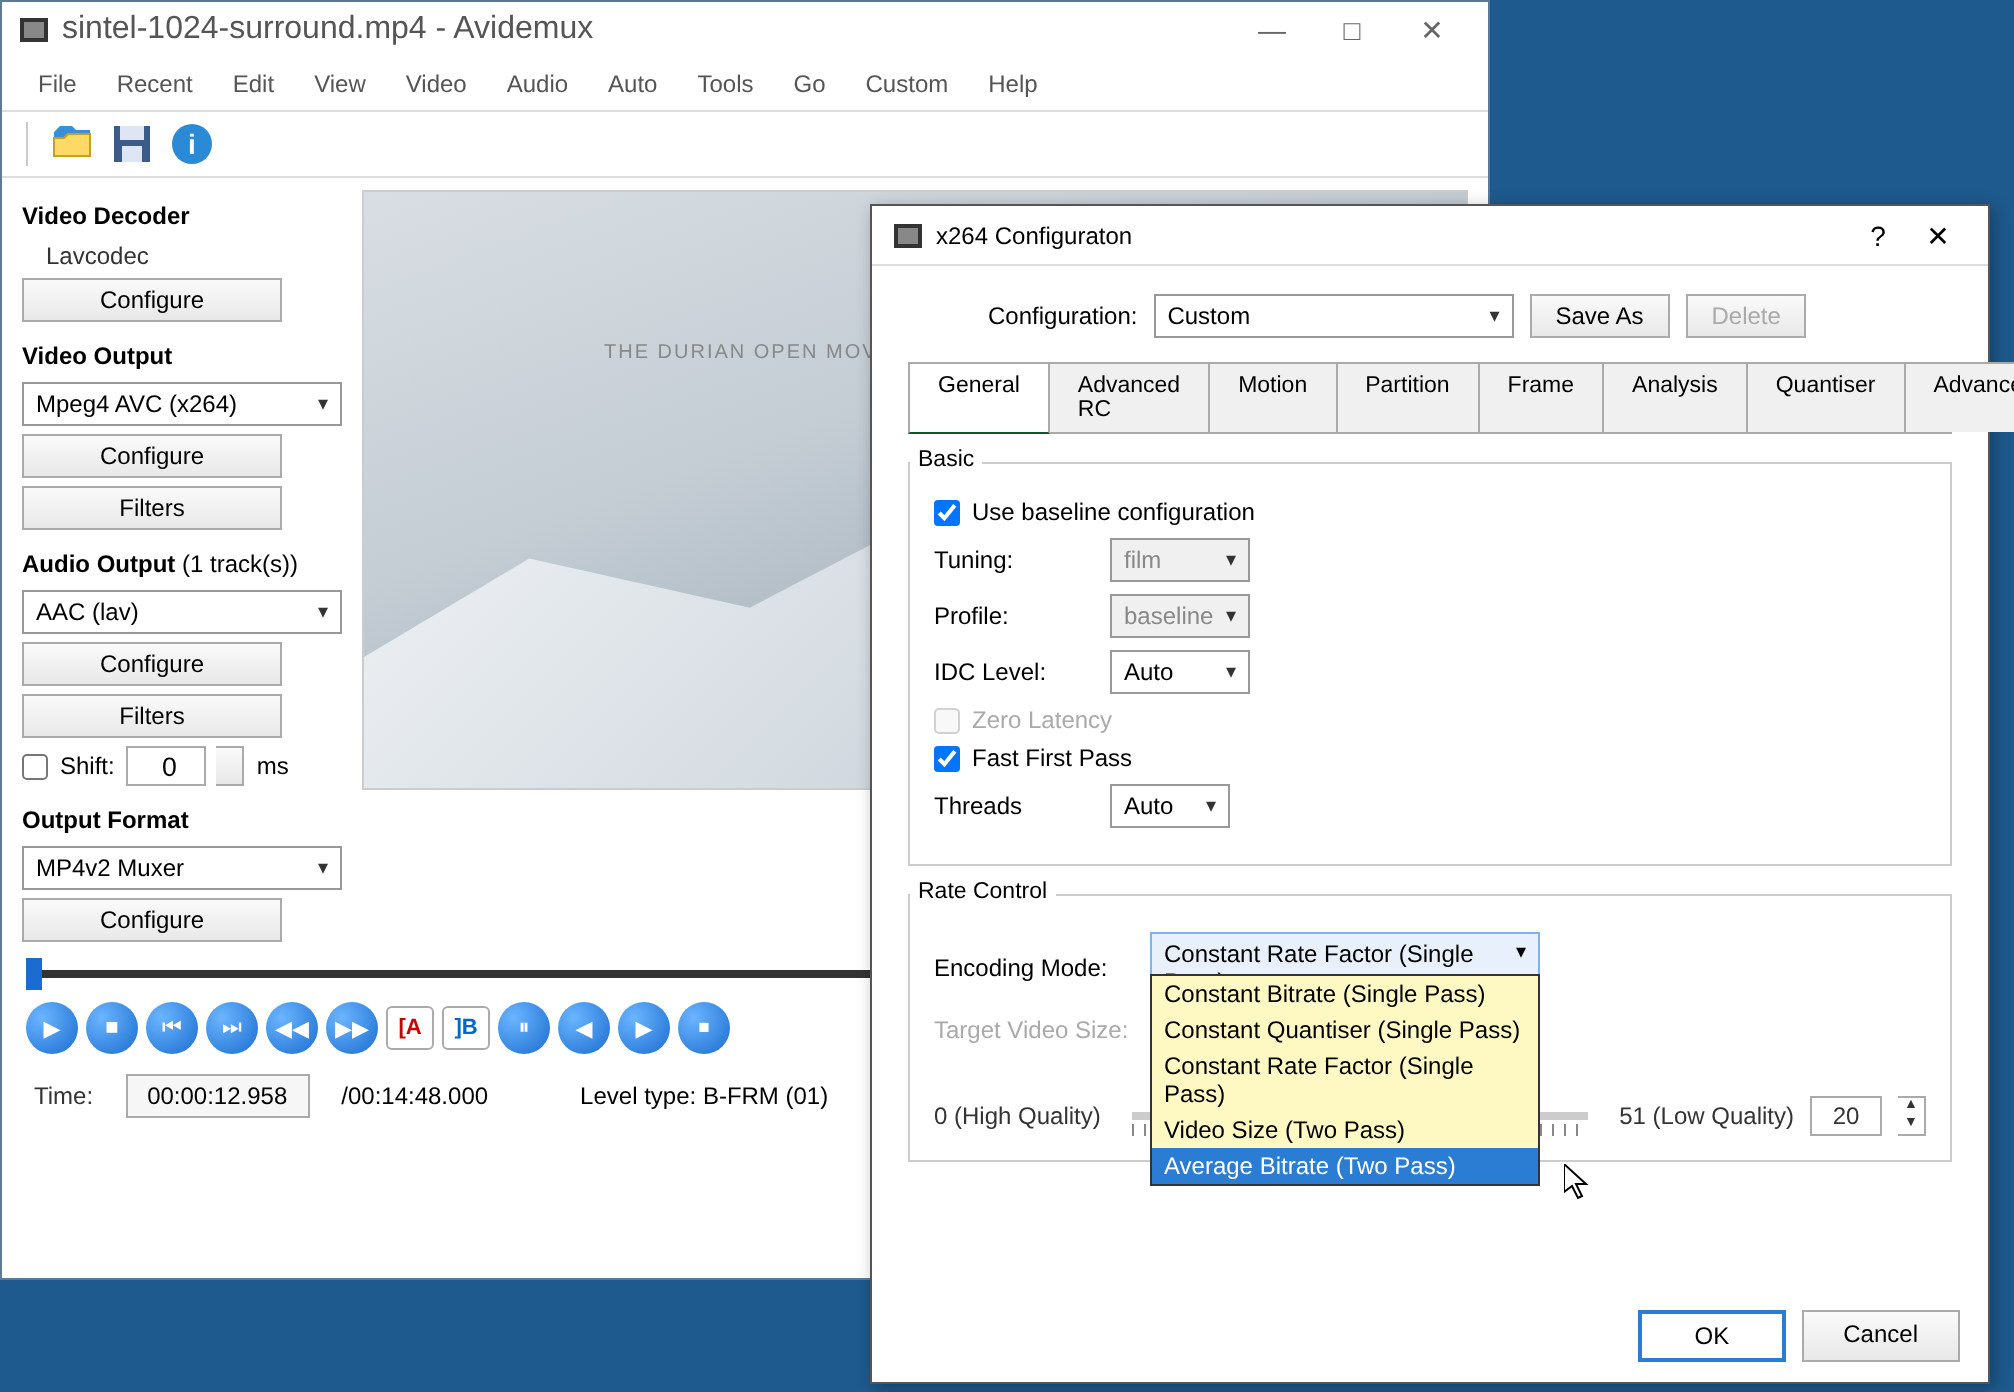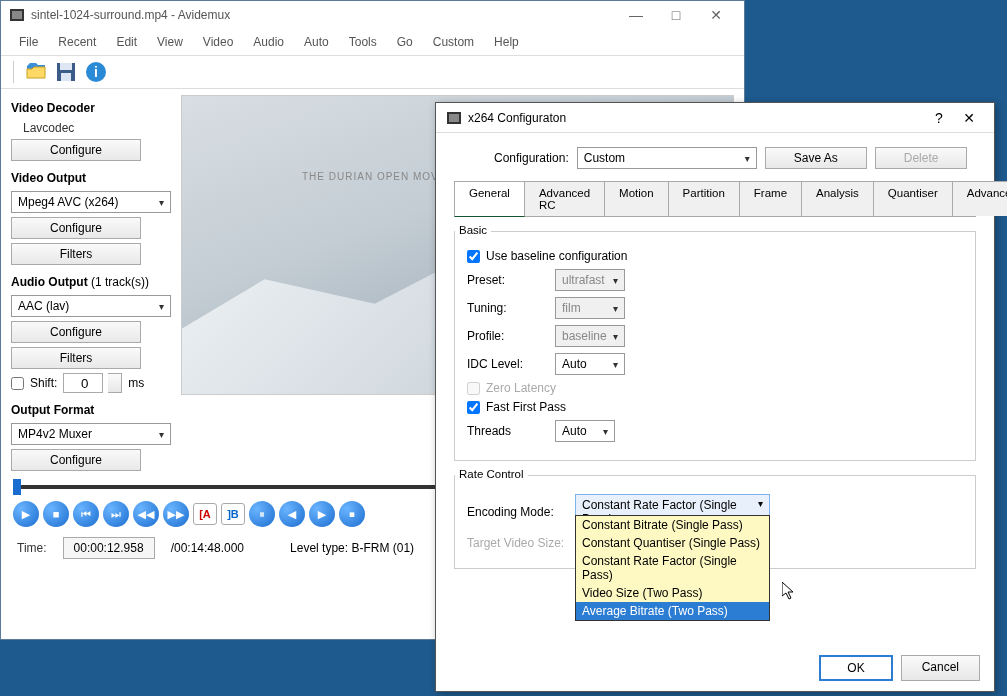--- a/index.html
+++ b/index.html
@@ -2,21 +2,21 @@
 <html><head>
 <meta charset="utf-8">
 <style>
 * { box-sizing: border-box; margin: 0; padding: 0; }
 body { font-family: "Segoe UI", Tahoma, sans-serif; font-size: 12px; background: #1e5a8e; width: 1007px; height: 696px; position: relative; overflow: hidden; }
 
 
 .main-window { position: absolute; left: 0; top: 0; width: 745px; height: 640px; background: #fff; border: 1px solid #5a7a9a; }
 .titlebar { height: 28px; display: flex; align-items: center; padding: 0 8px; background: #fff; }
 .titlebar .icon { width: 16px; height: 16px; margin-right: 6px; }
-.titlebar .title { flex: 1; color: #555; font-size: 12px; }
+.titlebar .title { flex: 1; color: #555; font-size: 16px; }
 .win-btns { display: flex; gap: 0; }
 .win-btn { width: 40px; height: 22px; display: flex; align-items: center; justify-content: center; color: #666; font-size: 14px; }
 .menubar { display: flex; padding: 2px 8px; gap: 0; border-bottom: 1px solid #ddd; }
 .menubar span { padding: 4px 10px; color: #555; }
 .toolbar { padding: 4px 12px; display: flex; gap: 6px; align-items: center; border-bottom: 1px solid #ddd; }
 .tool-sep { width: 1px; height: 22px; background: #ccc; margin-right: 4px; }
 .tool-icon { width: 24px; height: 24px; }
 
 .main-body { display: flex; padding: 6px 10px; gap: 10px; }
 .left-panel { width: 160px; display: flex; flex-direction: column; gap: 4px; }
@@ -49,21 +49,21 @@
 
 
 .dialog { position: absolute; left: 435px; top: 102px; width: 560px; height: 590px; background: #fff; border: 1px solid #555; box-shadow: 2px 2px 8px rgba(0,0,0,0.3); z-index: 10; }
 .dlg-title { height: 30px; display: flex; align-items: center; padding: 0 10px; border-bottom: 1px solid #ddd; }
 .dlg-title .title { flex: 1; font-size: 12px; }
 .dlg-title .hbtn { width: 30px; text-align: center; font-size: 14px; }
 
 .dlg-body { padding: 14px 18px; }
 .cfg-row { display: flex; align-items: center; gap: 8px; margin-bottom: 12px; margin-left: 40px; }
 .cfg-row .combo { width: 180px; }
-.dlg-btn { border: 1px solid #aaa; background: linear-gradient(#fafafa,#e8e8e8); height: 22px; padding: 0 28px; display: flex; align-items: center; }
+.dlg-btn { border: 1px solid #aaa; background: linear-gradient(#fafafa,#e8e8e8); height: 22px; padding: 0 12px; display: flex; align-items: center; }
 .dlg-btn.disabled { color: #aaa; }
 
 .tabbar { display: flex; border-bottom: 1px solid #aaa; position: relative; }
 .tab { padding: 5px 14px; border: 1px solid #aaa; border-bottom: none; background: #f0f0f0; margin-right: -1px; font-size: 11.5px; }
 .tab.active { background: #fff; border-bottom: 1px solid #14532d; margin-bottom: -1px; z-index: 1; }
 
 .group { border: 1px solid #ccc; margin-top: 14px; padding: 12px; position: relative; }
 .group-title { position: absolute; top: -8px; left: 0; background: #fff; padding: 0 4px; font-size: 11.5px; }
 .form-row { display: flex; align-items: center; gap: 8px; margin: 6px 0; }
 .form-row .lbl { width: 80px; }
@@ -246,26 +246,20 @@
 
     </div>
 
     <div class="group">
       <div class="group-title">Basic</div>
       <div class="chk">
           <input type="checkbox" checked="" style="">
           <span>Use baseline configuration</span>
         </div>
       <div class="form-row">
-          <span class="lbl">Preset:</span>
-          <div class="combo disabled">
-            <span>ultrafast</span>
-          </div>
-        </div>
-      <div class="form-row">
           <span class="lbl">Tuning:</span>
           <div class="combo disabled">
             <span>film</span>
           </div>
         </div>
       <div class="form-row">
           <span class="lbl">Profile:</span>
           <div class="combo disabled">
             <span>baseline</span>
           </div>
@@ -303,20 +297,33 @@
             <div class="dd-item">Constant Quantiser (Single Pass)</div>
             <div class="dd-item">Constant Rate Factor (Single Pass)</div>
             <div class="dd-item">Video Size (Two Pass)</div>
             <div class="dd-item hl">Average Bitrate (Two Pass)</div>
           </div>
         </div>
       </div>
       <div class="form-row disabled-text">
           <span class="lbl" style="width:100px">Target Video Size:</span>
         </div>
+      <div class="quality-row">
+        <span>0 (High Quality)</span>
+        <div class="qslider">
+          <div class="thumb"></div>
+          <div class="ticks"></div>
+        </div>
+        <span>51 (Low Quality)</span>
+        <div class="num-input">20</div>
+        <div class="spinner">
+            <span>▲</span>
+            <span>▼</span>
+          </div>
+      </div>
     </div>
   </div>
 
   <div class="dlg-footer">
     <div class="ok-btn">OK</div>
     <div class="cancel-btn">Cancel</div>
   </div>
 </div>
 
 <svg class="cursor" width="16" height="20" viewBox="0 0 16 20">

